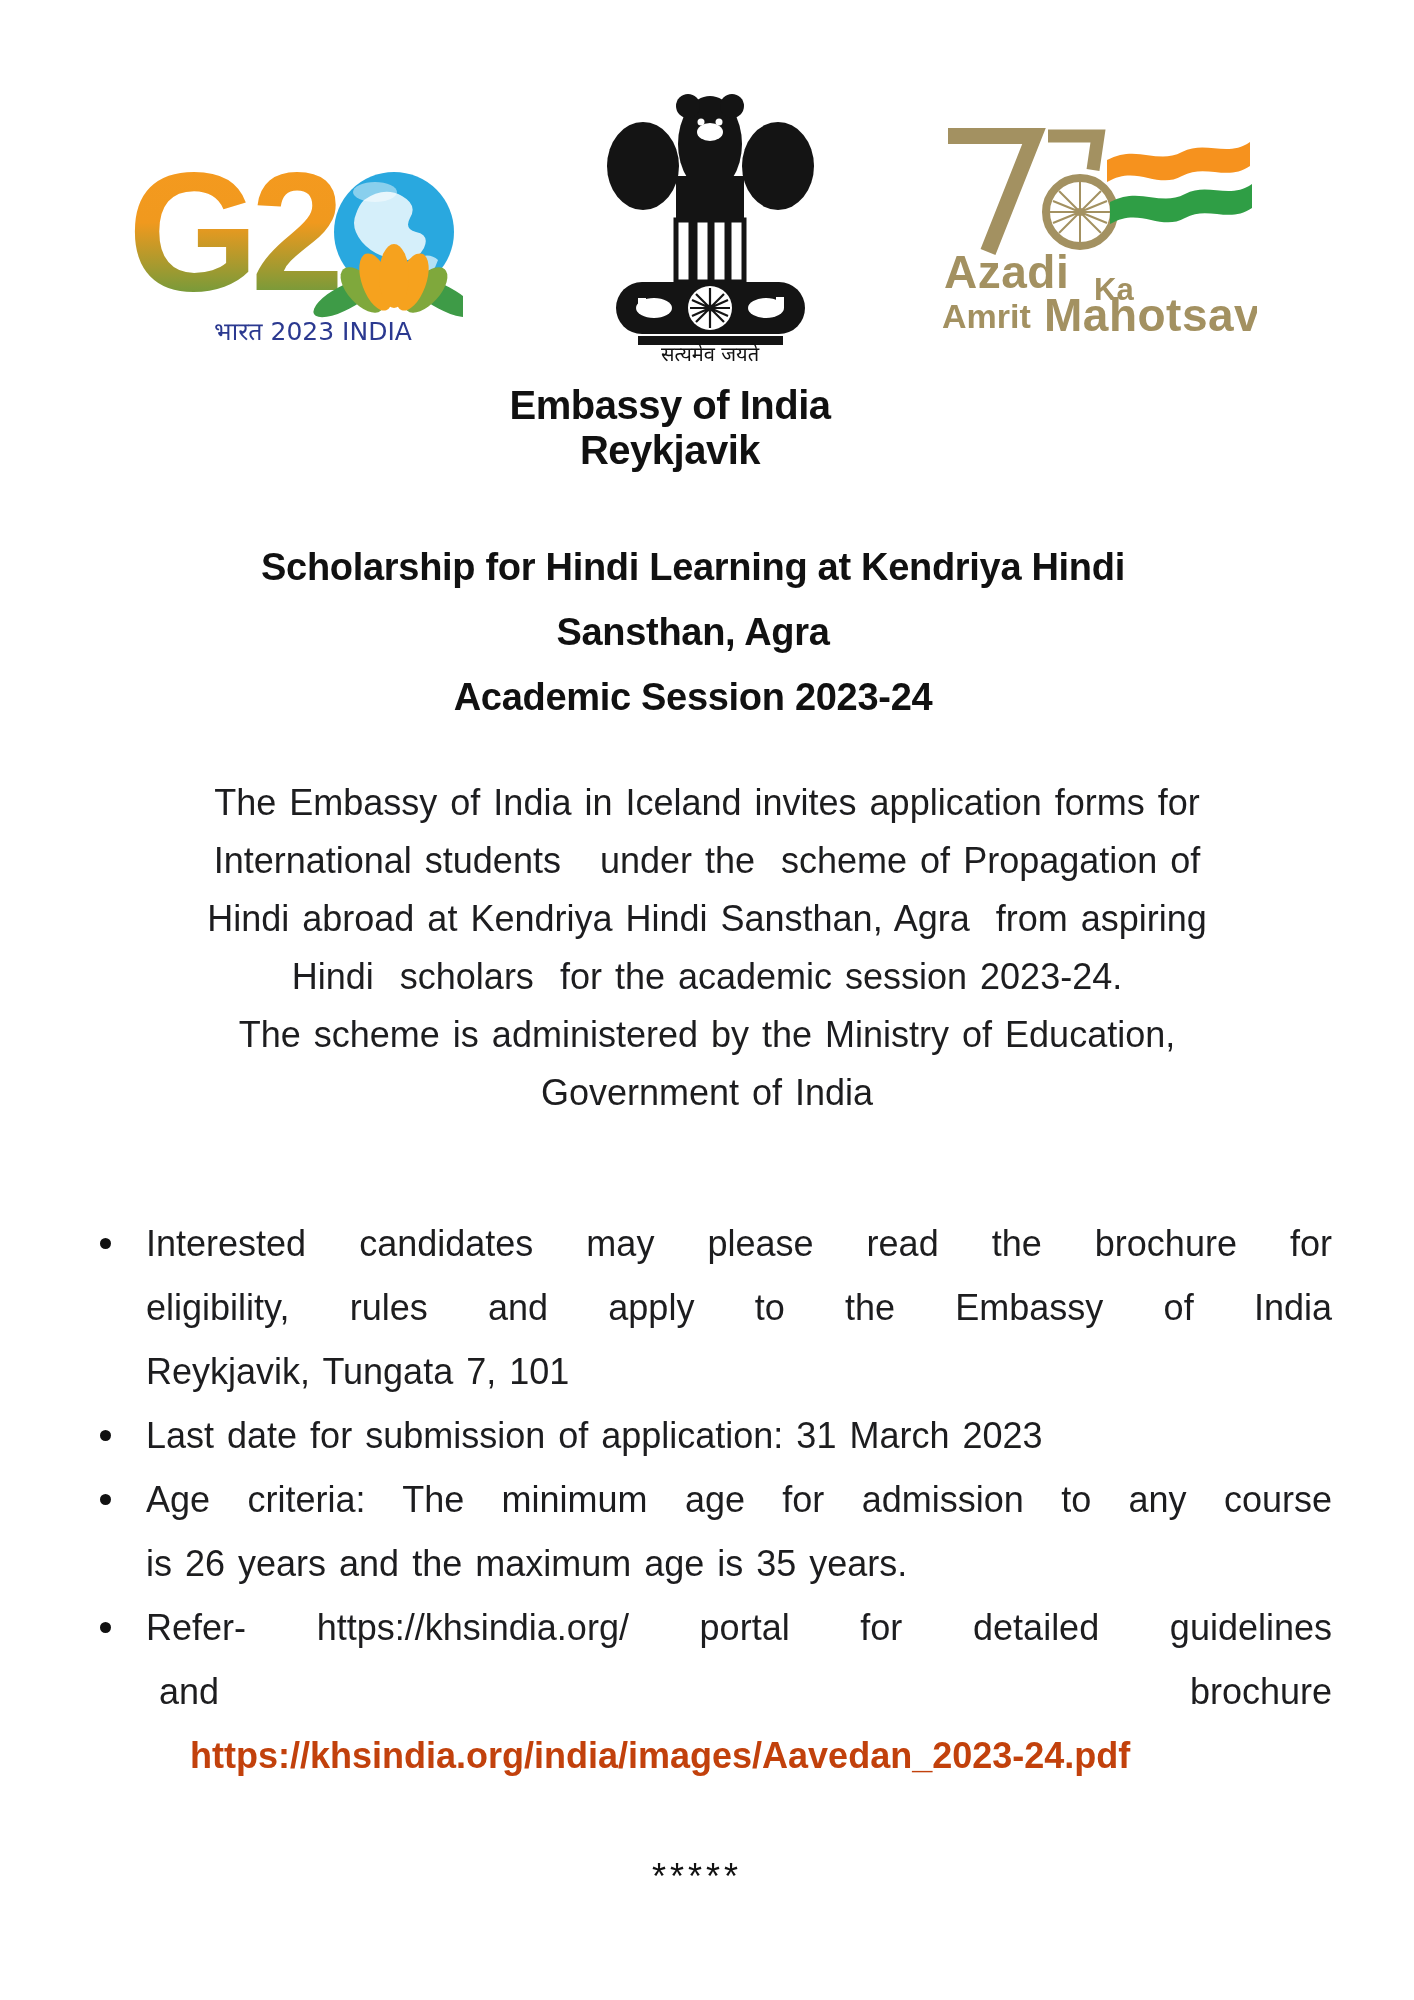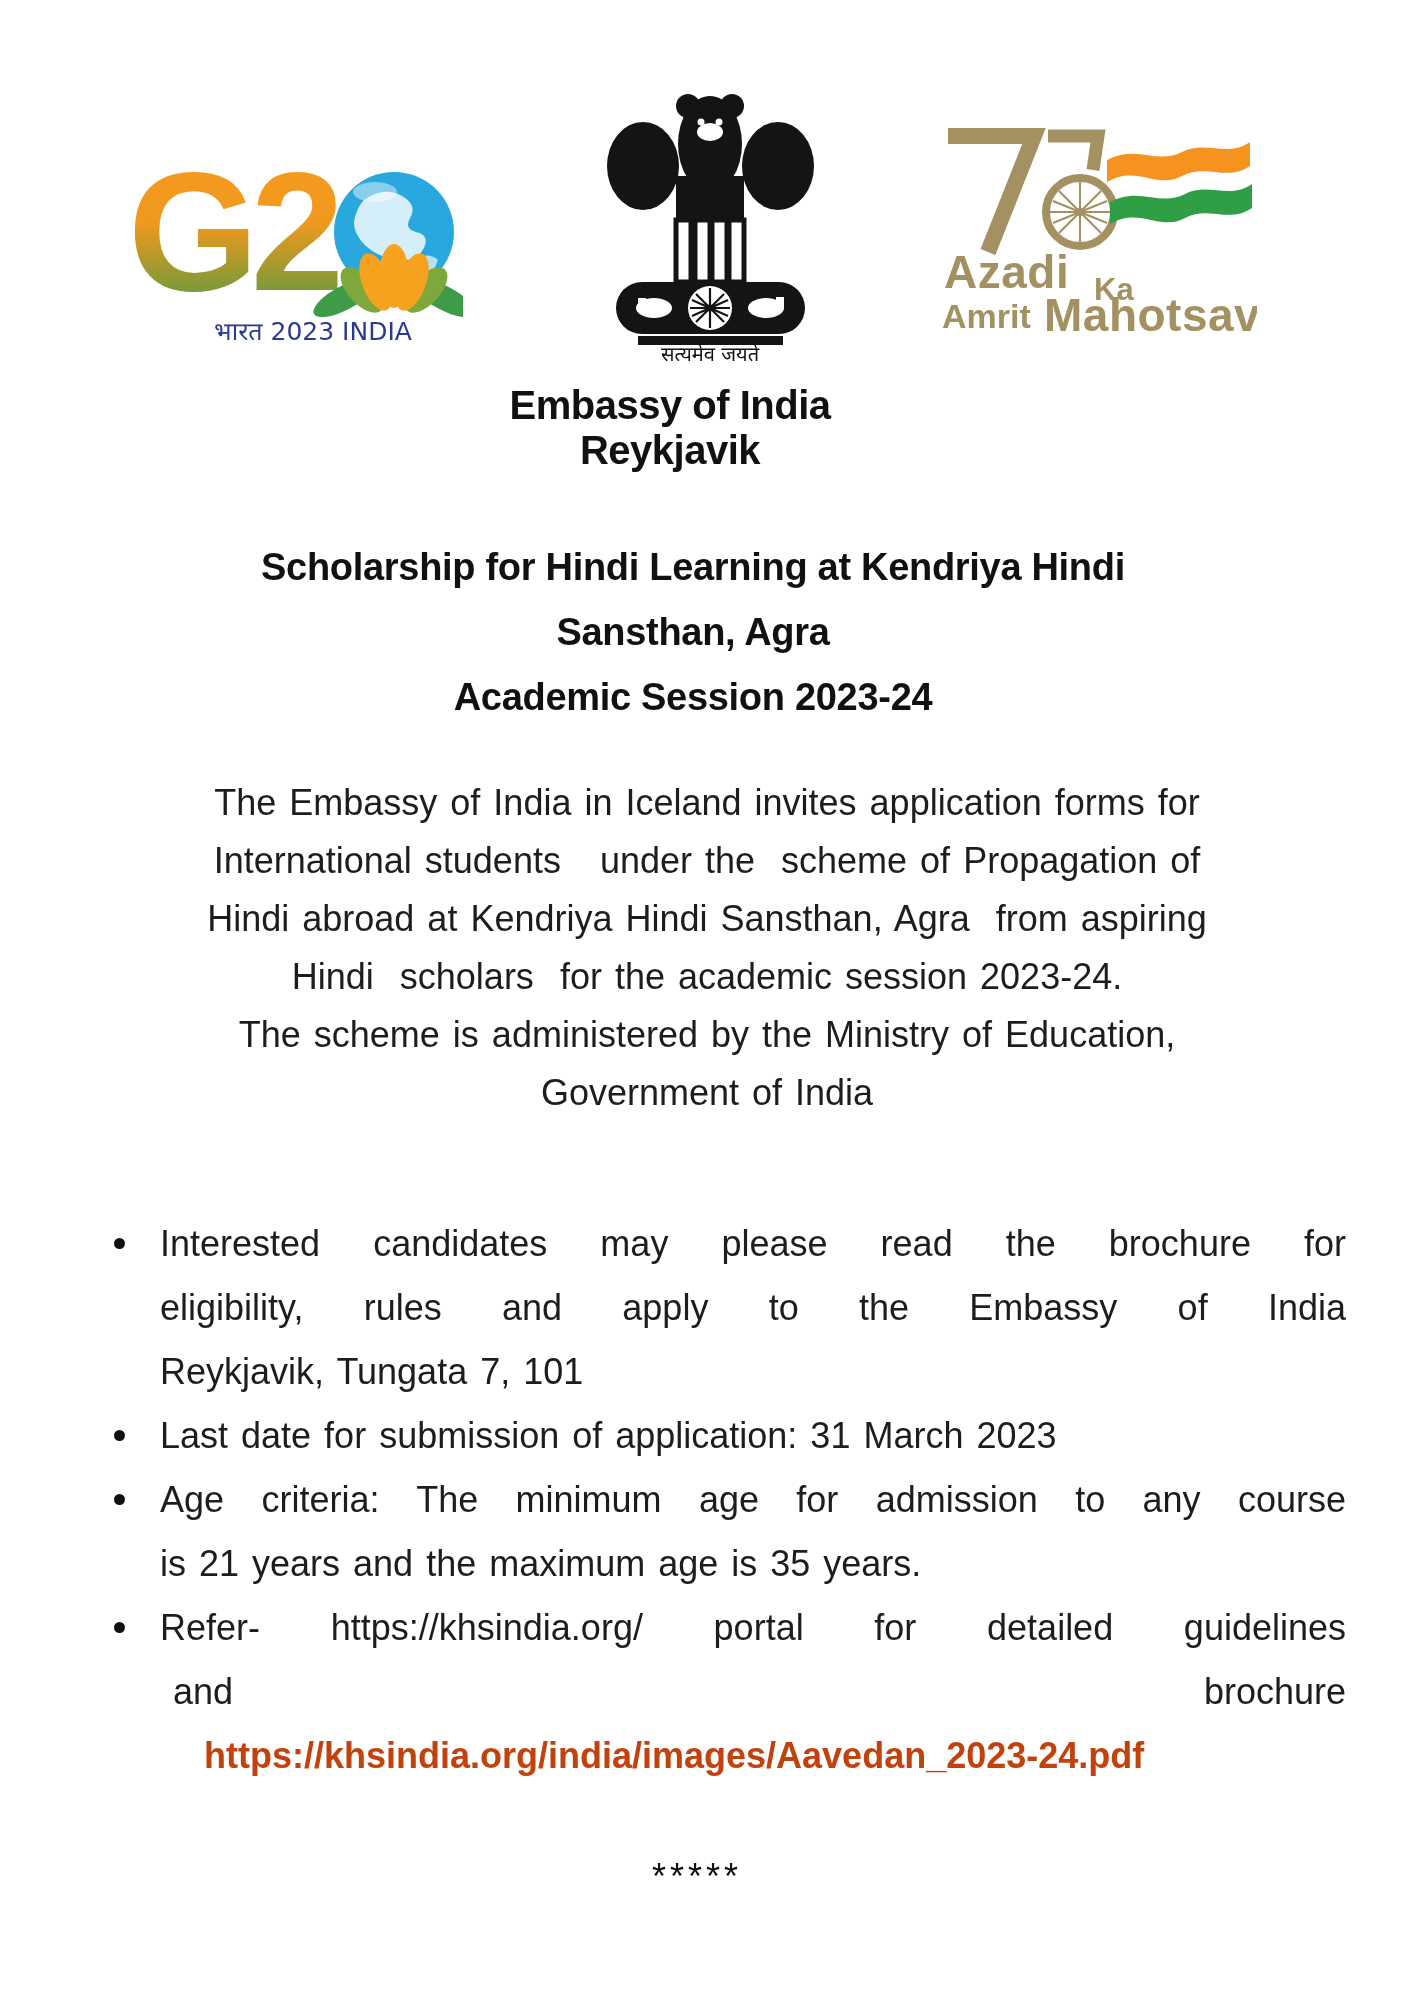--- a/index.html
+++ b/index.html
@@ -21,21 +21,21 @@
   .notice-title{position:absolute;top:535px;left:0;width:100%;text-align:center;
          transform:translateX(-14px);font-weight:bold;font-size:38px;line-height:65px;
          letter-spacing:-0.3px;color:#111;}
 
   
   .intro{position:absolute;top:762px;left:0;width:100%;text-align:center;
          font-size:36px;line-height:58px;word-spacing:3px;color:#1d1d1f;margin-top:12px;}
   .intro .iline{white-space:pre;}
 
   
-  .bullets{position:absolute;top:1212px;left:160px;width:1186px;
+  .bullets{position:absolute;top:1212px;left:146px;width:1186px;
            font-size:36px;line-height:64px;word-spacing:3px;color:#1d1d1f;}
   .bullet{position:relative;}
   .dot{position:absolute;left:-46px;top:26px;width:11px;height:11px;border-radius:50%;background:#111;}
   .bl{min-height:64px;}
   .just{text-align:justify;text-align-last:justify;}
   .spread{display:flex;justify-content:space-between;margin-left:13px;}
   .b{font-weight:normal;}
   .link{display:block;font-weight:bold;color:#c2410c;text-decoration:none;cursor:pointer;margin-left:44px;}
 
   
@@ -161,21 +161,21 @@
     </div>
 
     <div class="bullet">
       <span class="dot"></span>
       <div class="bl">Last date for submission of application: 31 March 2023</div>
     </div>
 
     <div class="bullet">
       <span class="dot"></span>
       <div class="bl just"><span class="b">Age criteria:</span><span> The minimum age for admission to any course</span></div>
-      <div class="bl">is 21 years and the maximum age is 35 years.</div>
+      <div class="bl">is 26 years and the maximum age is 35 years.</div>
     </div>
 
     <div class="bullet">
       <span class="dot"></span>
       <div class="bl just"><span class="b">Refer-</span><span> https://khsindia.org/ portal for detailed guidelines</span></div>
       <div class="bl spread">
           <span>and</span>
           <span>brochure</span>
         </div>
       <a class="bl link">https://khsindia.org/india/images/Aavedan_2023-24.pdf</a>

